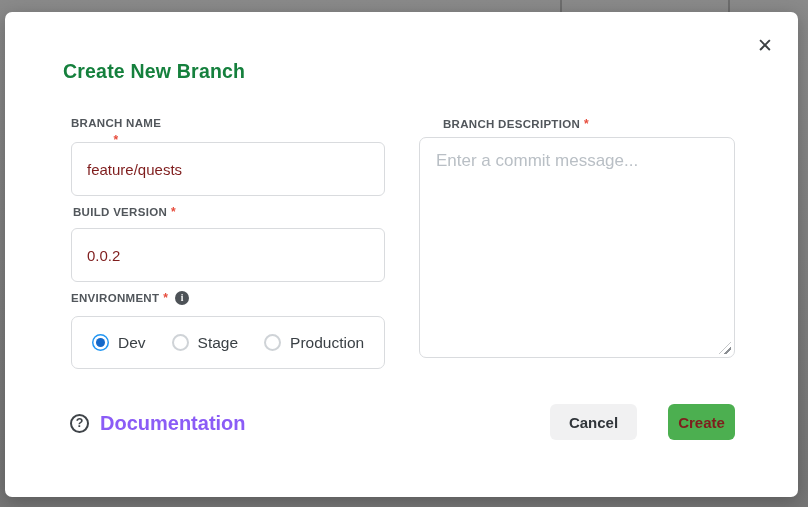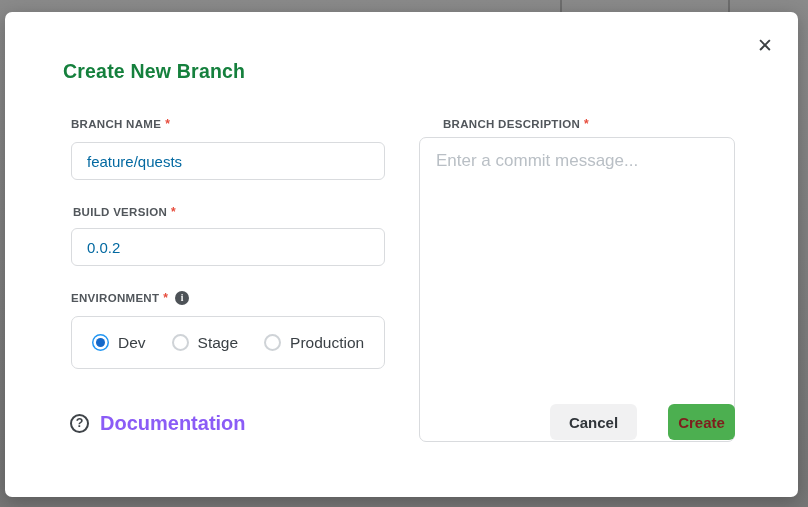--- a/index.html
+++ b/index.html
@@ -27,23 +27,23 @@
     position: absolute; left: 58px; top: 48px;
     font-size: 19.5px; font-weight: 700; color: #15803d; letter-spacing: 0.2px;
   }
   .field-label {
     position: absolute;
     font-size: 11.5px; font-weight: 700; color: #51565b; letter-spacing: 0.3px;
     display: flex; align-items: center; gap: 4px;
   }
   .req { color: #e74c3c; font-size: 12px; font-weight: 700; }
   .text-input {
-    position: absolute; left: 66px; width: 314px; height: 38px;
+    position: absolute; left: 66px; width: 314px; height: 54px;
     border: 1px solid #d9dbde; border-radius: 6px;
-    padding: 0 15px; font-size: 15px; color: #0369a1; outline: none;
+    padding: 0 15px; font-size: 15px; color: #7f1d1d; outline: none;
     font-family: "Liberation Sans", "DejaVu Sans", sans-serif;
     background: #fff;
   }
   .radio-box {
     position: absolute; left: 66px; top: 304px; width: 314px; height: 53px;
     border: 1px solid #d9dbde; border-radius: 7px;
     display: flex; align-items: center; padding: 0 12px 0 20px; gap: 26px;
   }
   .radio-option { display: flex; align-items: center; gap: 9px; cursor: pointer; }
   .radio {
@@ -56,21 +56,21 @@
   .radio.selected .radio-inner {
     background: #1669c9; box-shadow: 0 0 0 2.5px #ffffff; 
   }
   .radio-label { font-size: 15.5px; color: #3a4045; }
   .info-icon {
     width: 14px; height: 14px; border-radius: 50%; background: #4d5257;
     color: #fff; font-size: 9.5px; font-weight: 700;
     display: inline-flex; align-items: center; justify-content: center;
     font-family: "Liberation Serif", serif; margin-left: 3px;
   }
-  .textarea-wrap { position: absolute; left: 414px; top: 125px; width: 316px; height: 305px; }
+  .textarea-wrap { position: absolute; left: 414px; top: 125px; width: 316px; height: 221px; }
   .desc-textarea {
     width: 100%; height: 100%;
     border: 1px solid #d9dbde; border-radius: 7px;
     padding: 13px 16px; font-size: 17px; color: #41464b;
     font-family: "Liberation Sans", "DejaVu Sans", sans-serif;
     resize: none; outline: none;
   }
   .desc-textarea::placeholder { color: #b9bfc5; }
   .resize-handle {
     position: absolute; right: 4px; bottom: 4px; width: 12px; height: 12px;
@@ -103,21 +103,21 @@
 
 <div class="bg-divider" style="left:560px"></div>
 <div class="bg-divider" style="left:728px"></div>
 
 <div class="modal">
 
   <div class="close-btn">✕</div>
 
   <h1 class="modal-title">Create New Branch</h1>
 
-  <div class="field-label" style="left:66px; top:105px;">
+  <div class="field-label" style="left:66px; top:105px;flex-direction:column;">
     <span>BRANCH NAME</span>
     <span class="req">*</span>
   </div>
   <input class="text-input" style="top: 130px;" type="text" value="feature/quests">
 
   <div class="field-label" style="left:68px; top:193px;">
     <span>BUILD VERSION</span>
     <span class="req">*</span>
   </div>
   <input class="text-input" style="top: 216px;" type="text" value="0.0.2">

